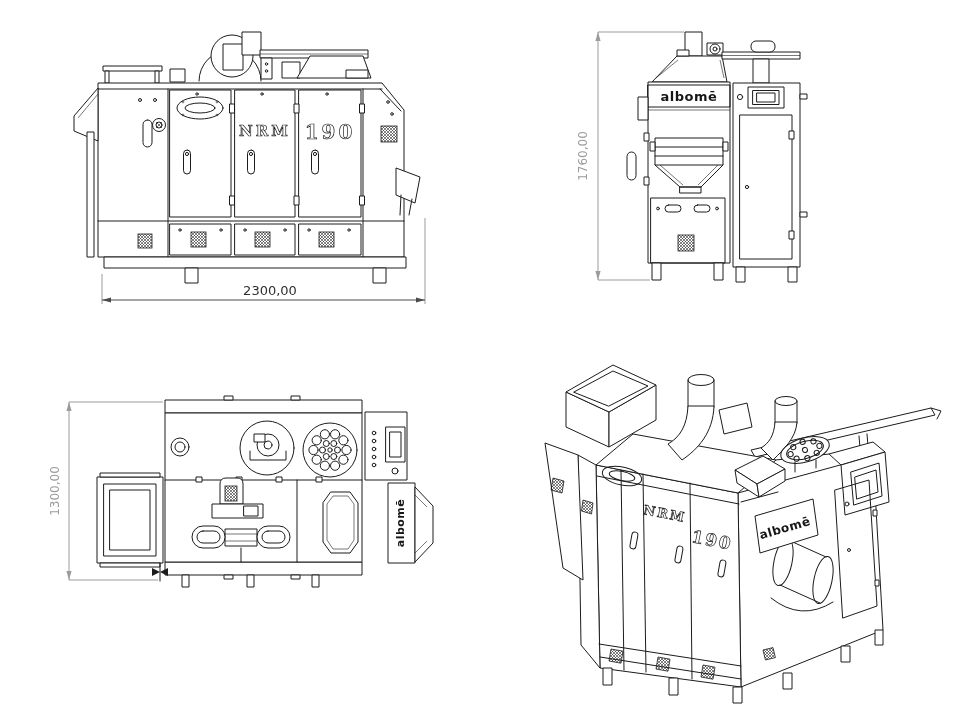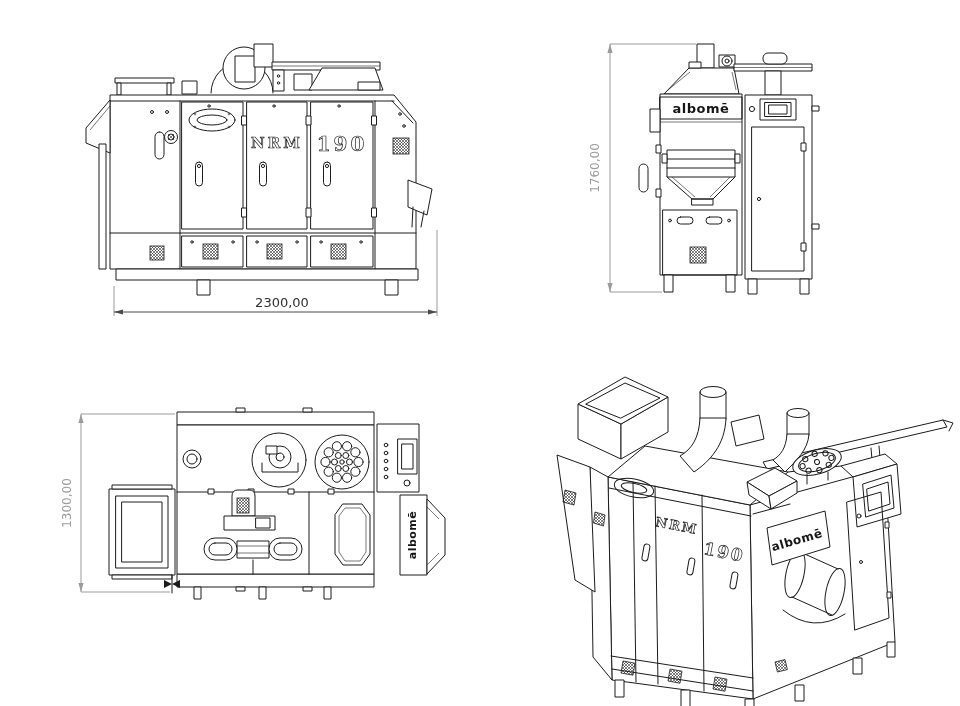--- a/index.html
+++ b/index.html
@@ -1,18 +1,18 @@
 <!DOCTYPE html>
 <html><head>
 <meta charset="utf-8">
 <style>
   html,body { margin:0; padding:0; background:#ffffff; }
   .canvas { position:relative; width:960px; height:706px; background:#ffffff; overflow:hidden;
             font-family:"DejaVu Sans",sans-serif; }
-  .view { position:absolute; margin:12px; }
+  .view { position:absolute; margin:0; }
   
   .ln  { fill:none; stroke:#1c1c1c; stroke-width:1; stroke-linejoin:round; stroke-linecap:round; }
   .lnt { fill:none; stroke:#1c1c1c; stroke-width:.6; stroke-linejoin:round; }
   .wh  { fill:#ffffff; stroke:#1c1c1c; stroke-width:1; stroke-linejoin:round; }
   .dim   { fill:none; stroke:#9b9b9b; stroke-width:1; }
   .dimdk { fill:none; stroke:#4a4a4a; stroke-width:1; }
   .arr   { fill:#9b9b9b; stroke:none; }
   .arrdk { fill:#4a4a4a; stroke:none; }
   .dimtxt   { fill:#9b9b9b; font-size:12px; font-family:"DejaVu Sans",sans-serif; }
   .dimtxtdk { fill:#2f2f2f; font-size:13px; font-family:"DejaVu Sans",sans-serif; }

